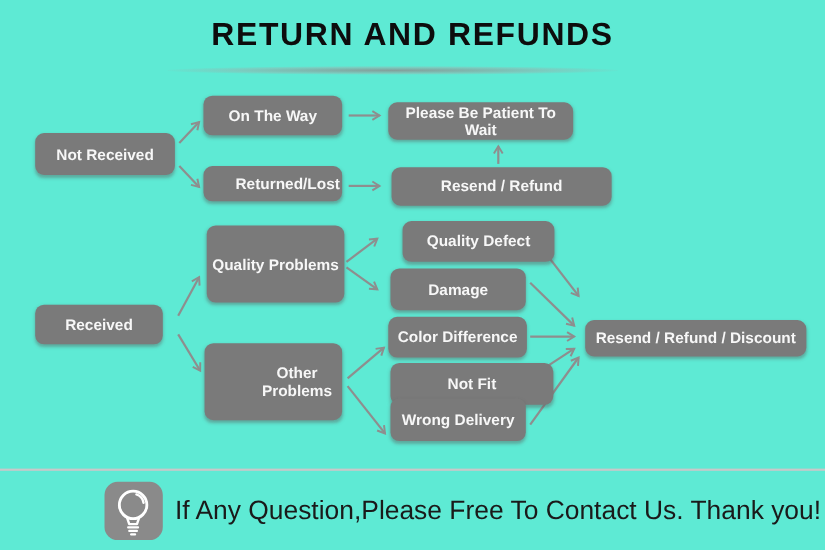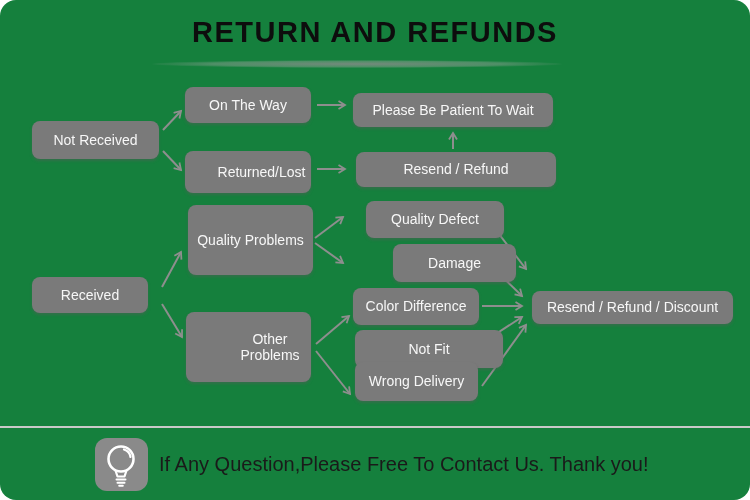--- a/index.html
+++ b/index.html
@@ -1,44 +1,43 @@
 <!DOCTYPE html>
 <html><head>
 <meta charset="utf-8">
 <style>
   html,body{margin:0;padding:0;background:#fff;}
   #stage{
-    position:relative;width:750px;height:500px;background:#15803d;overflow:hidden;
+    position:relative;width:750px;height:500px;background:#5eead4;overflow:hidden;
     font-family:"Liberation Sans",sans-serif;
-    border-radius:16px;
   }
   .title{
     position:absolute;top:16px;left:0;width:750px;text-align:center;
     font-size:29px;font-weight:bold;letter-spacing:1.5px;color:#0d0d0d;margin:0;
   }
   .title-shadow{
     position:absolute;left:152px;top:60px;width:410px;height:8px;border-radius:50%;
     background:radial-gradient(ellipse at center, rgba(140,140,140,0.8) 0%, rgba(165,165,165,0.4) 50%, rgba(255,255,255,0) 74%);
   }
   .node{
     position:absolute;background:#7a7a7a;color:#f7f7f7;border-radius:8px;
     display:flex;align-items:center;justify-content:center;text-align:center;
     font-size:14px;line-height:1.15;box-shadow:0 2px 3px rgba(90,90,90,0.45);
-    box-sizing:border-box;padding:2px 4px;
+    box-sizing:border-box;padding:2px 4px;font-weight:bold;
   }
   #arrow-layer{position:absolute;left:0;top:0;width:750px;height:500px;}
   #arrow-layer line{stroke:#8e8e8e;stroke-width:2;}
   .divider{position:absolute;left:0;top:426px;width:750px;height:2px;background:#c9c9c9;}
   .footer-icon{
     position:absolute;left:95px;top:438px;width:53px;height:53px;border-radius:12px;
     background:#8a8a8a;
   }
   .footer-text{
     position:absolute;left:159px;top:438px;height:53px;display:flex;align-items:center;
-    font-size:20px;color:#1a1a1a;white-space:nowrap;
+    font-size:24px;color:#1a1a1a;white-space:nowrap;
   }
 </style>
 </head>
 <body>
 
 <div id="stage">
 
   <h1 class="title">RETURN AND REFUNDS</h1>
   <div class="title-shadow"></div>
 
@@ -61,28 +60,28 @@
     <line x1="316" y1="351" x2="350" y2="394" marker-end="url(#vhead)"></line>
     <line x1="482" y1="212" x2="526" y2="269" marker-end="url(#vhead)"></line>
     <line x1="482" y1="257" x2="522" y2="296" marker-end="url(#vhead)"></line>
     <line x1="482" y1="306" x2="522" y2="306" marker-end="url(#vhead)"></line>
     <line x1="482" y1="343" x2="522" y2="317" marker-end="url(#vhead)"></line>
     <line x1="482" y1="386" x2="526" y2="325" marker-end="url(#vhead)"></line>
   </svg>
 
   <div class="node" style="left:32px;top:121px;width:127px;height:38px;">Not Received</div>
   <div class="node" style="left:185px;top:87px;width:126px;height:36px;">On The Way</div>
-  <div class="node" style="left:185px;top:151px;width:126px;height:42px;padding-left:31px;">Returned/Lost</div>
-  <div class="node" style="left:353px;top:93px;width:200px;height:34px;">Please Be Patient To Wait</div>
+  <div class="node" style="left:185px;top:151px;width:126px;height:32px;padding-left:31px;">Returned/Lost</div>
+  <div class="node" style="left:353px;top:93px;width:168px;height:34px;">Please Be Patient To Wait</div>
   <div class="node" style="left:356px;top:152px;width:200px;height:35px;">Resend / Refund</div>
   <div class="node" style="left:32px;top:277px;width:116px;height:36px;">Received</div>
   <div class="node" style="left:188px;top:205px;width:125px;height:70px;">Quality Problems</div>
   <div class="node" style="left:186px;top:312px;width:125px;height:70px;padding-left:47px;">Other Problems</div>
   <div class="node" style="left:366px;top:201px;width:138px;height:37px;">Quality Defect</div>
-  <div class="node" style="left:355px;top:244px;width:123px;height:38px;margin-left:38px;">Damage</div>
+  <div class="node" style="left:355px;top:244px;width:123px;height:38px;">Damage</div>
   <div class="node" style="left:353px;top:288px;width:126px;height:37px;">Color Difference</div>
   <div class="node" style="left:355px;top:330px;width:148px;height:38px;">Not Fit</div>
   <div class="node" style="left:355px;top:362px;width:123px;height:39px;">Wrong Delivery</div>
   <div class="node" style="left:532px;top:291px;width:201px;height:33px;text-align:center;">Resend / Refund / Discount</div>
 
   <div class="divider"></div>
   <div class="footer-icon">
     <svg width="53" height="53" viewBox="0 0 53 53">
       <circle cx="26" cy="21" r="12.5" fill="none" stroke="#ffffff" stroke-width="2.6"></circle>
       <path d="M29,11.5 A 9.5,9.5 0 0 1 35.5,19" fill="none" stroke="#ffffff" stroke-width="2.2" stroke-linecap="round"></path>

